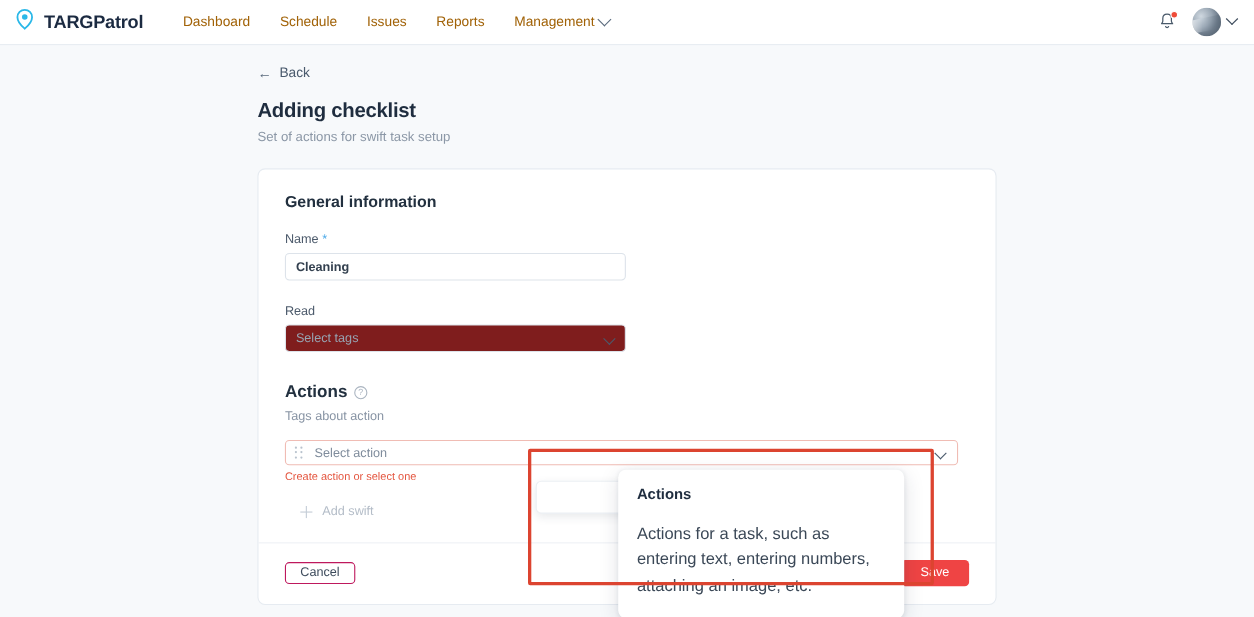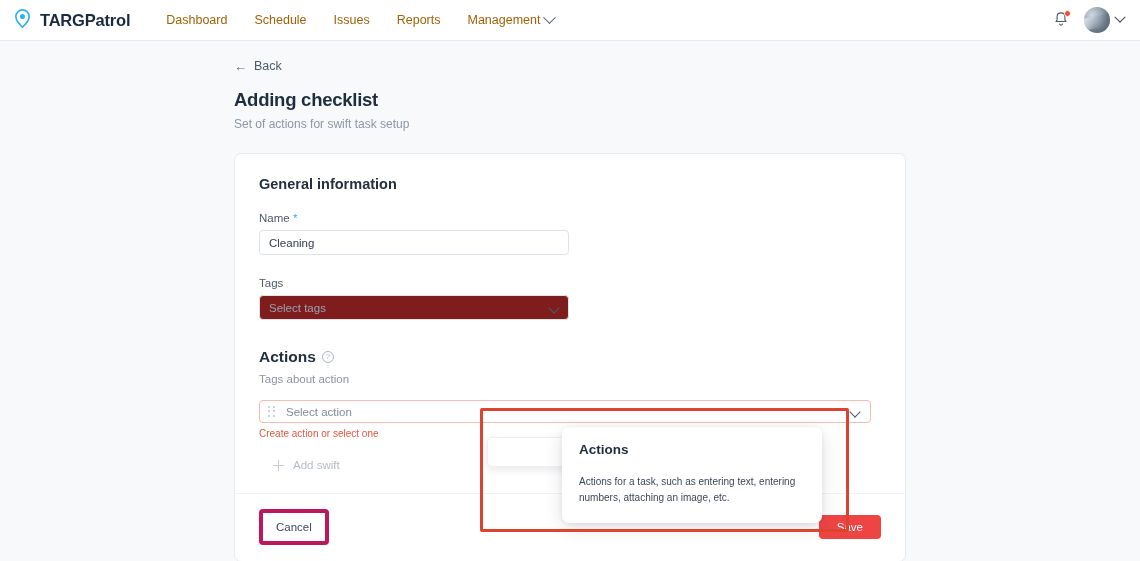--- a/index.html
+++ b/index.html
@@ -157,20 +157,21 @@
     width: 310px;
     height: 25px;
     border: 1px solid #dde3ea;
     border-radius: 4px;
     padding: 0 9px;
     font-size: 11.5px;
     font-family: "Liberation Sans", sans-serif;
     color: #33404f;
     background: #fff;
     outline: none;
+    font-weight: bold;
   }
   .text-input::placeholder { color: #9aa6b4; }
 
   .select-box {
     width: 310px;
     height: 25px;
     border: 1px solid #dde3ea;
     border-radius: 4px;
     padding: 0 9px;
     display: flex;
@@ -290,23 +291,23 @@
   .card-footer {
     margin-top: 22px;
     border-top: 1px solid #eef1f5;
     margin-left: -24px;
     margin-right: -24px;
     padding: 15px 24px 16px 24px;
     display: flex;
     align-items: center;
   }
   .btn-cancel {
-    height: 36px;
+    height: 20px;
     padding: 0 13px;
-    border: 4px solid #be185d;
+    border: 1px solid #be185d;
     border-radius: 4px;
     background: #fff;
     font-size: 11.5px;
     color: #3d4b5c;
     font-family: "Liberation Sans", sans-serif;
     cursor: pointer;
   }
   .btn-save {
     margin-left: auto;
     height: 24px;
@@ -346,21 +347,21 @@
     padding: 15px 17px 18px 17px;
     z-index: 20;
   }
   .tooltip-title {
     font-size: 13.5px;
     font-weight: bold;
     color: #1f2d3f;
     margin-bottom: 17px;
   }
   .tooltip-body {
-    font-size: 10px;
+    font-size: 15px;
     line-height: 1.55;
     color: #3b4857;
   }
 
   
   .highlight-box {
     position: absolute;
     left: 245px;
     top: 254px;
     width: 369px;
@@ -436,21 +437,21 @@
       <div class="card-title">General information</div>
 
       <label class="field-label">
         <span>Name</span>
         <span class="req">*</span>
       </label>
       <input class="text-input" type="text" value="Cleaning" style="">
 
       <div class="spacer-22"></div>
 
-      <label class="field-label">Tags</label>
+      <label class="field-label">Read</label>
       <div class="select-box">
         <span class="select-placeholder">Select tags</span>
         <span class="select-chev"></span>
       </div>
 
       <div style="height:28px"></div>
 
       <div class="actions-head">
         <span class="actions-title">Actions</span>
         <span class="help-icon">?</span>

